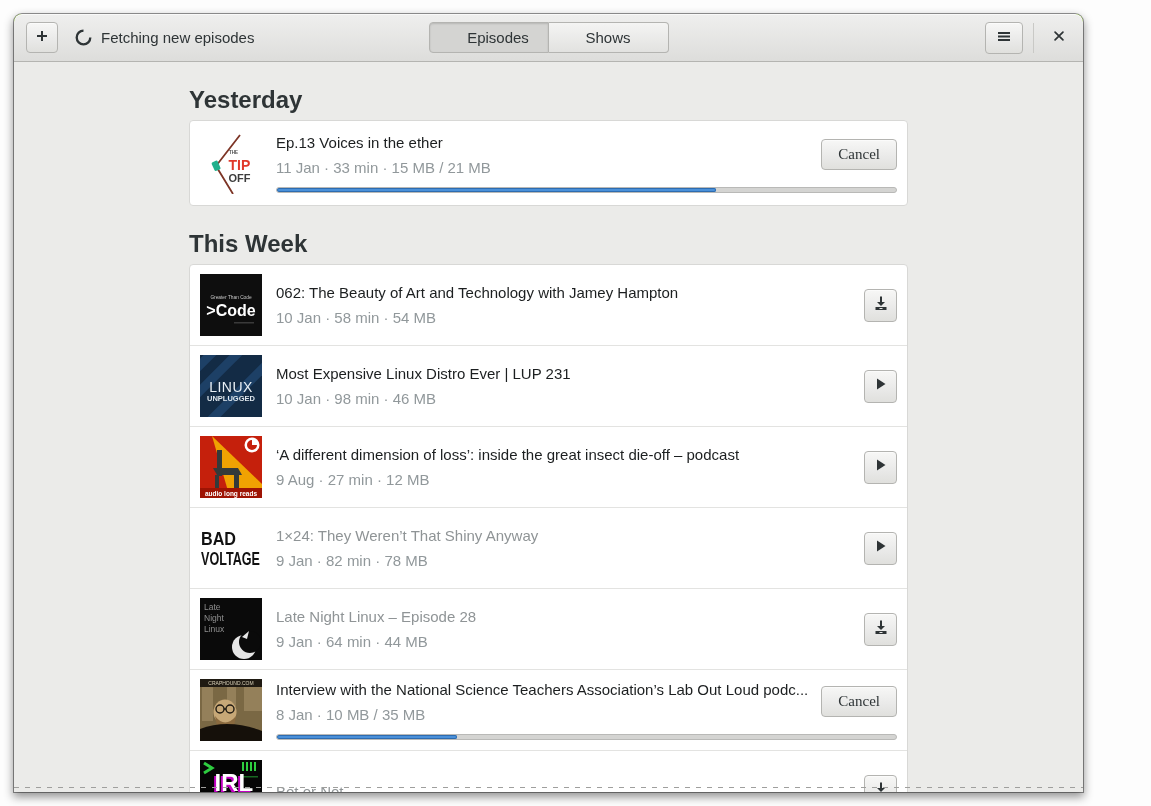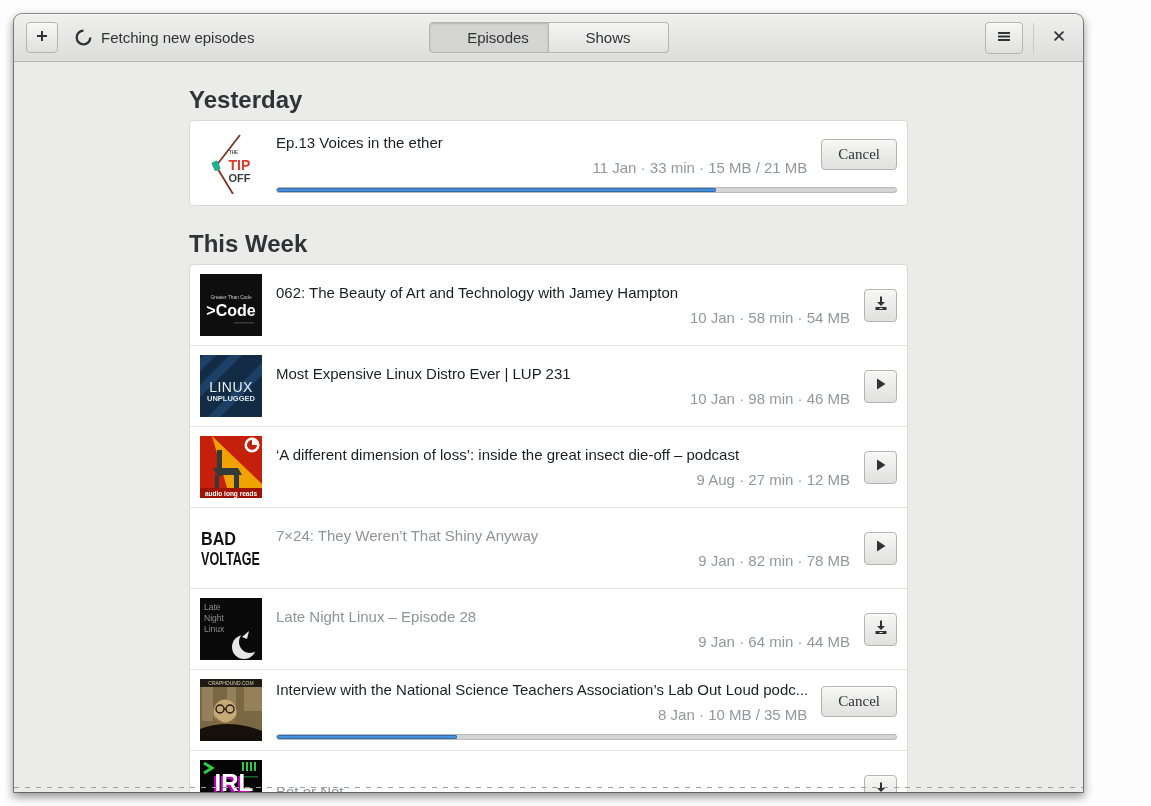--- a/index.html
+++ b/index.html
@@ -54,21 +54,21 @@
   .row{display:flex;padding:9px 10px;align-items:center;}
   .row.tall{padding:11px 10px;}
   .card.list .row + .row{border-top:1px solid #e3e3e1;}
   .art{width:62px;height:62px;flex:none;margin-right:14px;overflow:hidden;}
   .art svg{display:block;width:62px;height:62px;font-family:inherit;}
   .ebody{flex:1;min-width:0;}
   .toprow{display:flex;align-items:center;}
   .texts{flex:1;min-width:0;padding-right:14px;}
   .etitle{font-size:15px;color:#1c1f20;white-space:nowrap;overflow:hidden;}
   .row.played .etitle{color:#8f9496;}
-  .emeta{font-size:15px;color:#91989b;margin-top:8px;white-space:nowrap;overflow:hidden;text-align:right;}
+  .emeta{font-size:15px;color:#91989b;margin-top:8px;white-space:nowrap;overflow:hidden;}
   .icon-btn{width:33px;height:33px;flex:none;}
   .cancel-btn{height:31px;padding:0 16px;flex:none;}
   .progress{height:4px;border:1px solid #b9b9b7;background:#d4d4d2;border-radius:3px;margin-top:11px;position:relative;overflow:hidden;}
   .pfill{position:absolute;left:0;top:0;bottom:0;background:#4a90d9;box-shadow:inset 0 0 0 1px #2d6cb0;border-radius:2px;}
   .undershoot{position:absolute;left:0;right:0;bottom:4px;height:1px;z-index:5;
     background:repeating-linear-gradient(90deg,#9f9f9d 0 5px,transparent 5px 11px);}
 </style>
 </head>
 <body>
 
@@ -237,21 +237,21 @@
     <div class="art">
               <svg viewBox="0 0 62 62">
                 <rect width="62" height="62" fill="#ffffff"></rect>
     <text x="1" y="28" font-size="18" font-weight="bold" fill="#121212" textLength="35" lengthAdjust="spacingAndGlyphs">BAD</text>
     <text x="1" y="48" font-size="18" font-weight="bold" fill="#121212" textLength="59" lengthAdjust="spacingAndGlyphs">VOLTAGE</text>
               </svg>
             </div>
     <div class="ebody">
       <div class="toprow">
         <div class="texts">
-          <div class="etitle">7×24: They Weren’t That Shiny Anyway</div>
+          <div class="etitle">1×24: They Weren’t That Shiny Anyway</div>
           <div class="emeta">9 Jan · 82 min · 78 MB</div>
         </div>
         <button class="btn icon-btn">
                   <span><svg width="16" height="16" viewBox="0 0 16 16">
                       <path d="M4 2.5l8.5 5.5L4 13.5z" fill="#2e3436"></path>
                     </svg></span>
                 </button>
       </div>
 
     </div>

